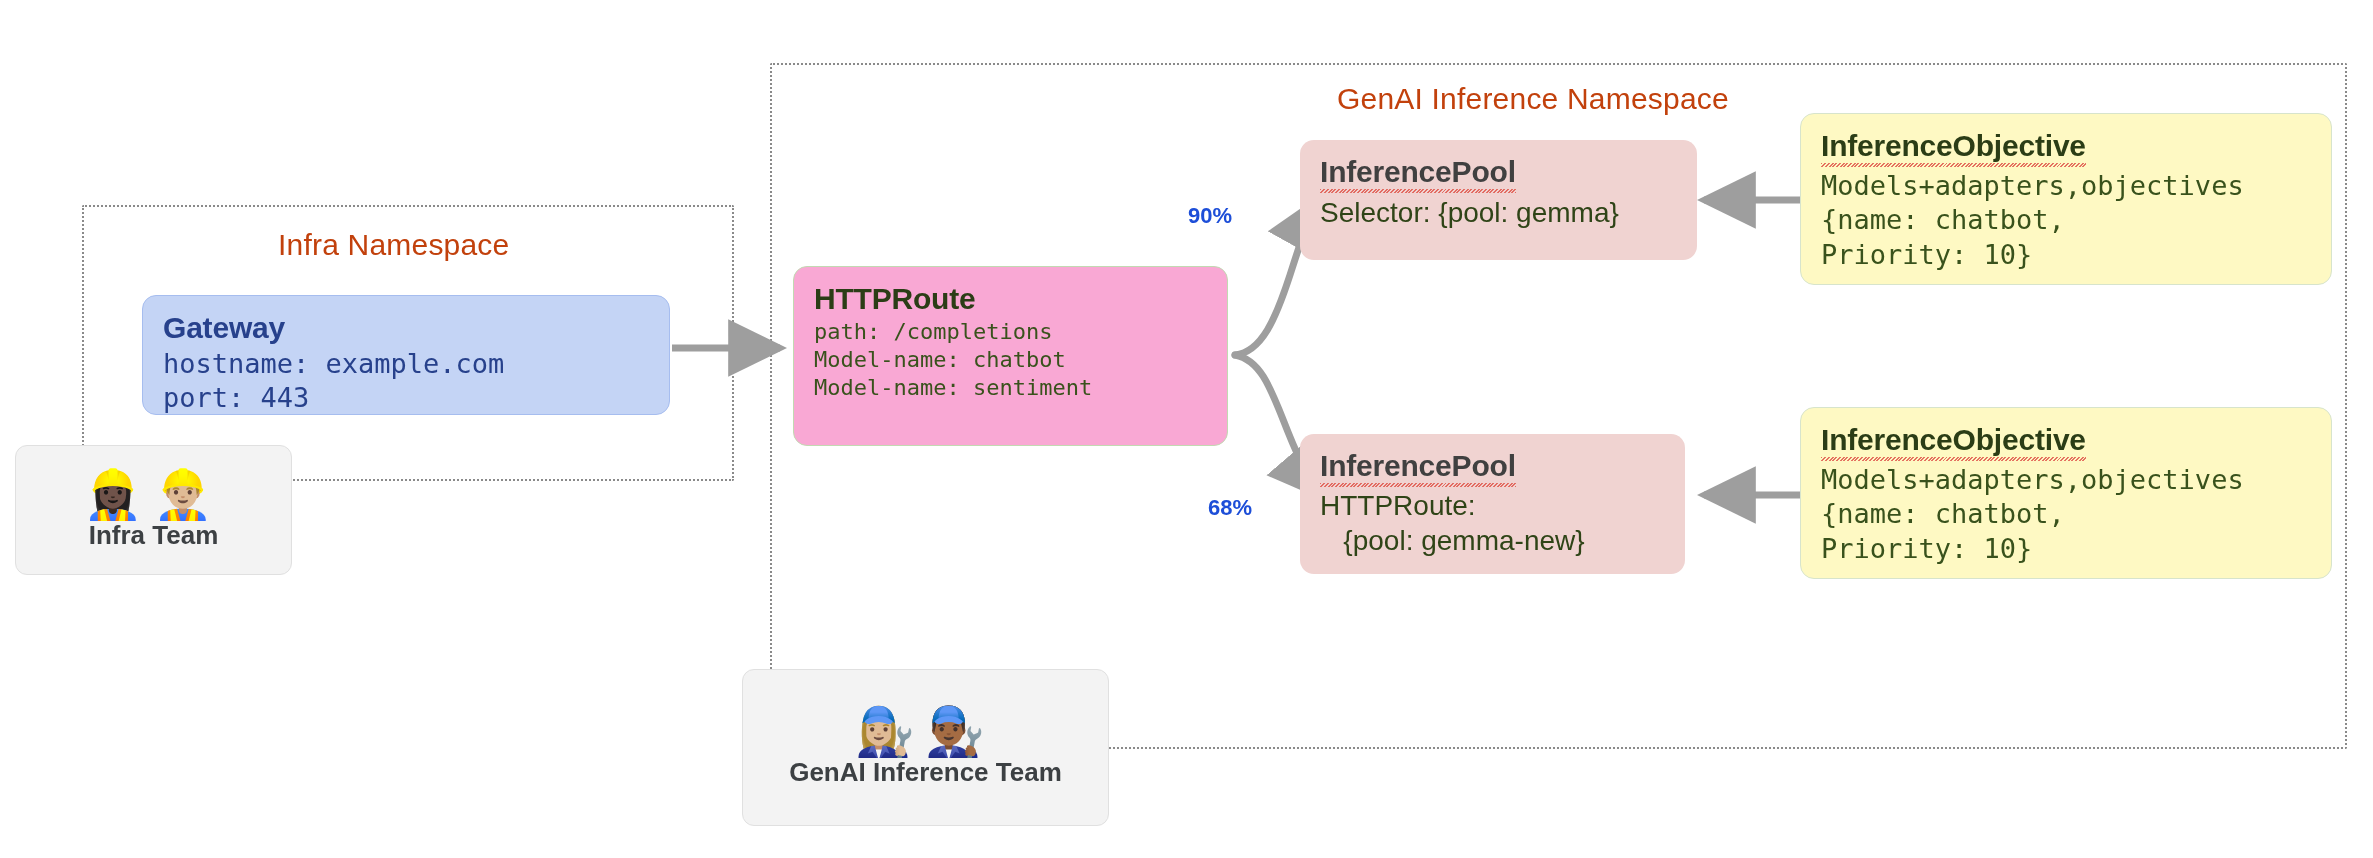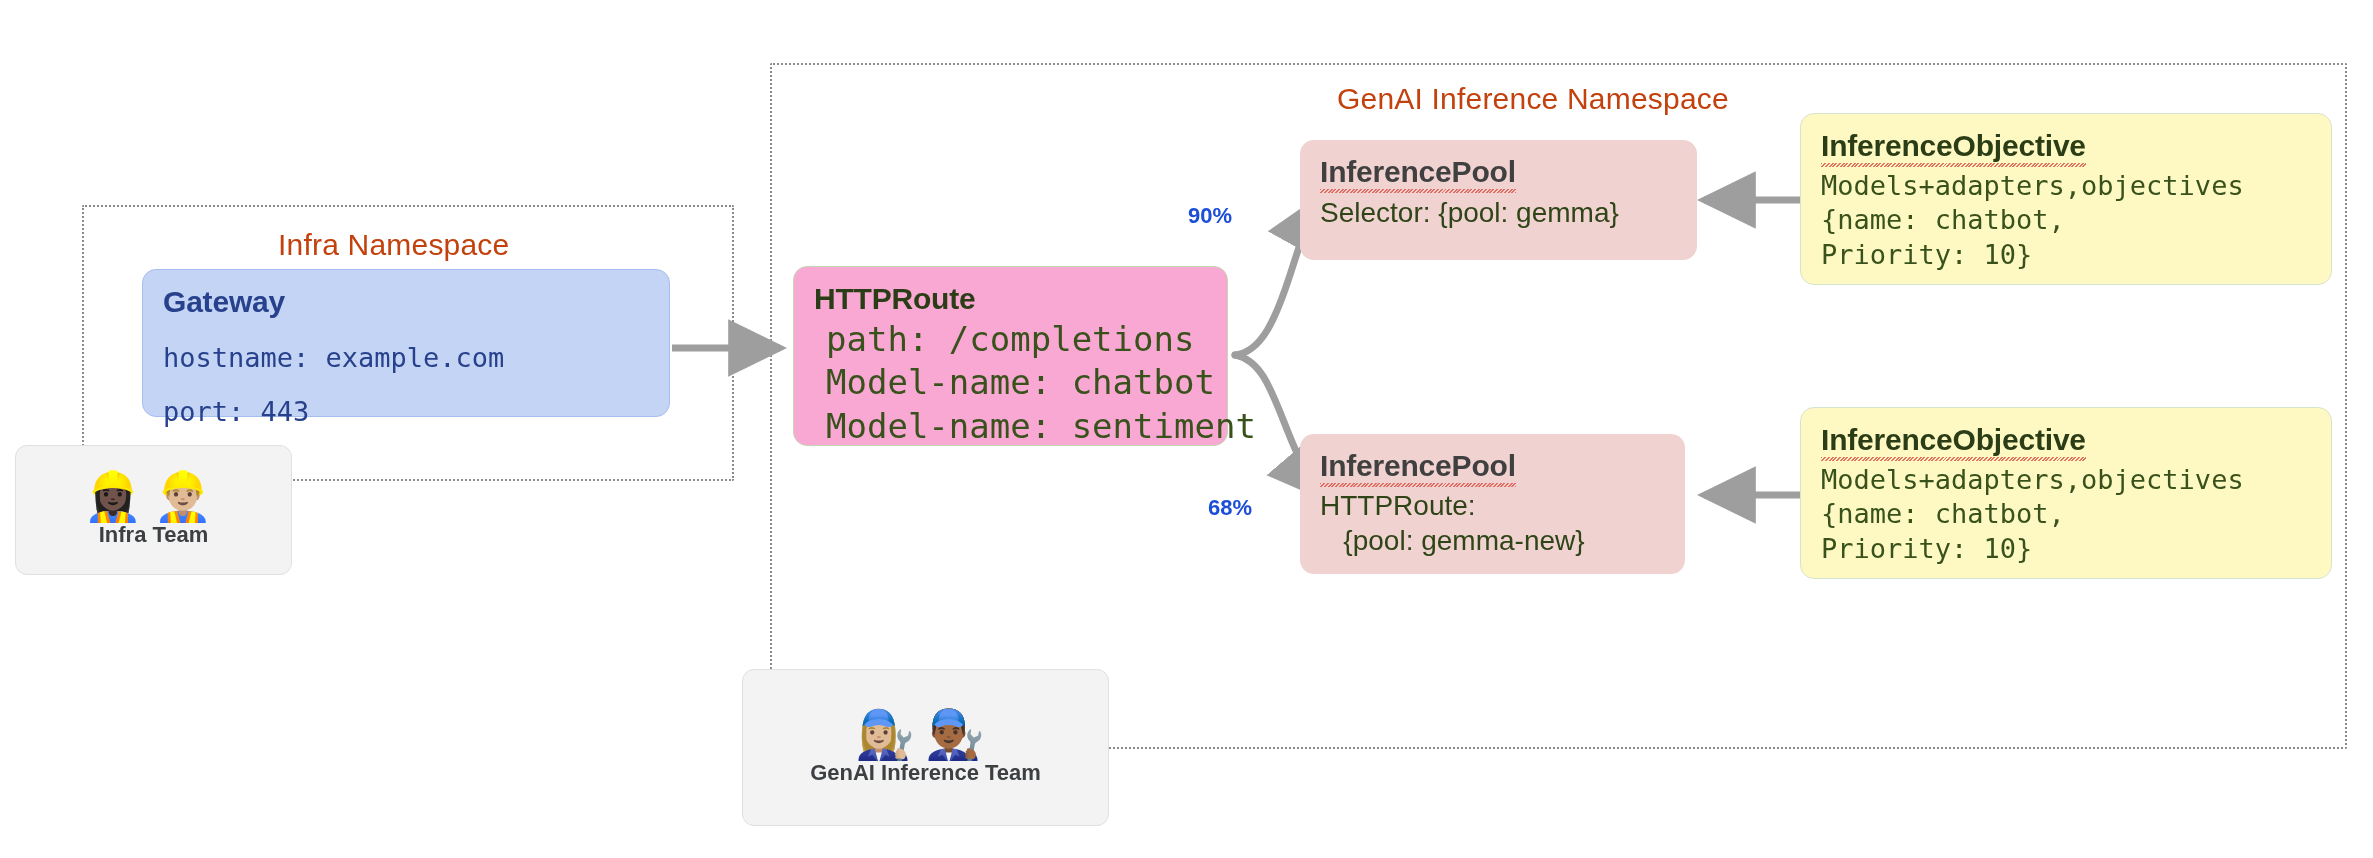--- a/index.html
+++ b/index.html
@@ -77,34 +77,32 @@
   
   .gateway {
     background: #c4d4f5;
     border: 1.5px solid #a6bdef;
   }
   .gateway .card-title { color: #27418c; }
   .gateway .card-line {
     color: #27418c;
     font-family: "DejaVu Sans Mono", monospace;
     font-size: 27px;
-    margin-top: 20px;
   }
 
   
   .httproute {
     background: #f9a8d4;
     border: 1.5px solid #c2d9b2;
   }
   .httproute .card-title { color: #2b3d16; }
   .httproute .card-line {
     color: #39521c;
     font-family: "DejaVu Sans Mono", monospace;
-    font-size: 34px;
-    margin-left: 12px;
+    font-size: 22px;
   }
 
   
   .pool {
     background: #f0d3d1;
     border: none;
   }
   .pool .card-title { color: #404040; }
   .pool .card-line {
     color: #2f4417;
@@ -136,21 +134,21 @@
     justify-content: center;
     gap: 2px;
   }
   .team-emojis {
     font-size: 48px;
     line-height: 1;
     letter-spacing: 10px;
     font-family: "DejaVu Sans", sans-serif;
   }
   .team-label {
-    font-size: 22px;
+    font-size: 26px;
     font-weight: bold;
     color: #3c4043;
     white-space: nowrap;
   }
 
   
   .edge-label {
     position: absolute;
     font-size: 22px;
     font-weight: bold;
@@ -193,21 +191,21 @@
     <path d="M 1235 355 C 1262 360 1272 392 1288 432 C 1300 462 1310 482 1322 496" fill="none" stroke="#9e9e9e" stroke-width="7" stroke-linecap="round" marker-end="url(#ah)"></path>
 
     <line x1="1800" y1="200" x2="1704" y2="200" stroke="#9e9e9e" stroke-width="7" marker-end="url(#ah)"></line>
 
     <line x1="1800" y1="495" x2="1704" y2="495" stroke="#9e9e9e" stroke-width="7" marker-end="url(#ah)"></line>
   </svg>
 
   <div class="edge-label" style="left:1188px; top:203px;">90%</div>
   <div class="edge-label" style="left:1208px; top:495px;">68%</div>
 
-  <div class="card gateway" style="left:142px; top:269px; width:528px; height:148px;">
+  <div class="card gateway" style="left:142px; top:295px; width:528px; height:120px;">
     <div class="card-title">Gateway</div>
     <div class="card-line">hostname: example.com</div>
     <div class="card-line">port: 443</div>
   </div>
 
   <div class="card httproute" style="left:793px; top:266px; width:435px; height:180px;">
     <div class="card-title">HTTPRoute</div>
     <div class="card-line">path: /completions</div>
     <div class="card-line">Model-name: chatbot</div>
     <div class="card-line">Model-name: sentiment</div>

